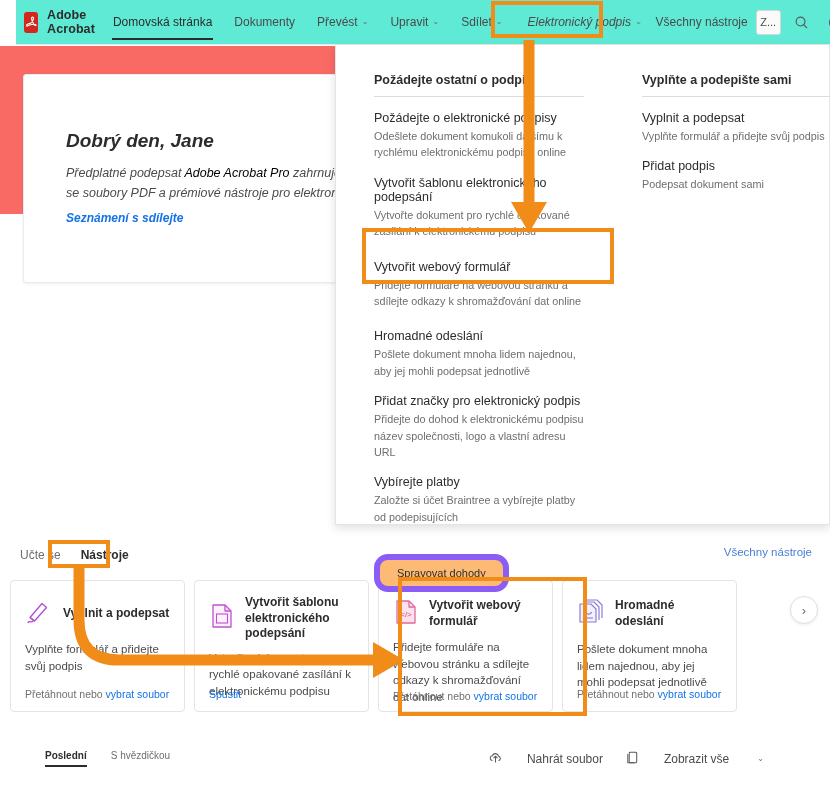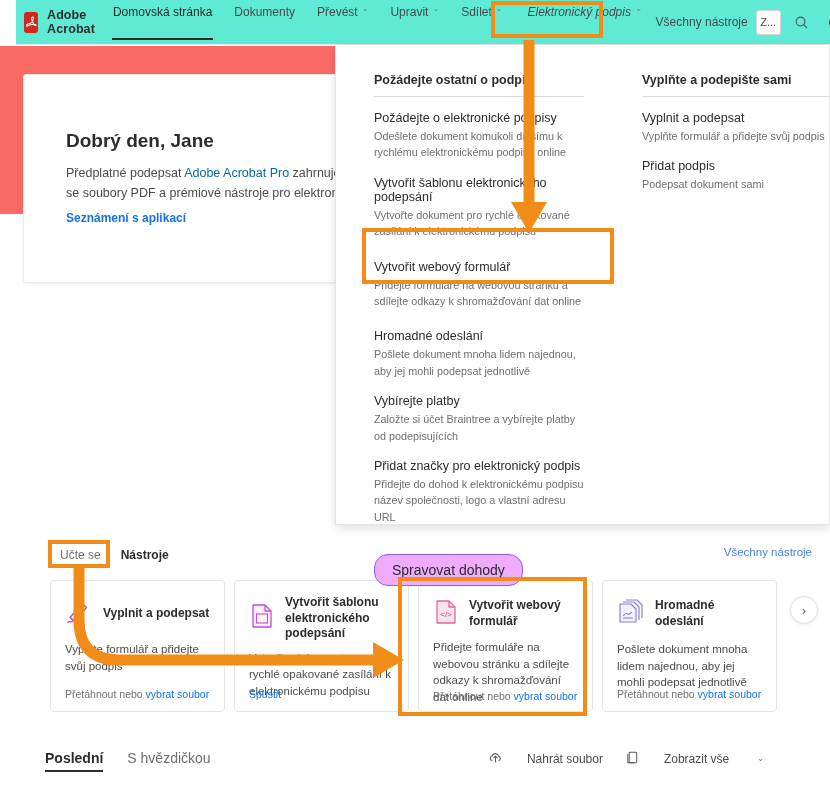--- a/index.html
+++ b/index.html
@@ -21,21 +21,21 @@
   .brand { display: flex; align-items: center; gap: 9px; padding-left: 8px; width: 130px; }
   .brand-logo {
     width: 21px; height: 21px; background: #d3261c; border-radius: 3px;
     display: flex; align-items: center; justify-content: center;
   }
   .brand-logo svg { display: block; }
   .brand-name { font-size: 12.5px; font-weight: bold; color: #2c2c2c; letter-spacing: .1px; }
 
   .navitems { display: flex; align-items: center; height: 45px; }
   .navitem {
-    position: relative; height: 35px; display: flex; 
+    position: relative; height: 35px; display: flex; align-items: center;
     padding: 0 11px; font-size: 12px; color: #4b4b4b; white-space: nowrap; cursor: pointer;
   }
   .navitem.active { color: #2c2c2c; }
   .navitem.active::after {
     content: ""; position: absolute; left: 10px; right: 10px; bottom: 0;
     height: 2px; background: #2c2c2c;
   }
   .caret { margin-left: 4px; font-size: 8px; color: #6e6e6e; line-height: 1; }
 
   .nav-right { margin-left: auto; display: flex; align-items: center; gap: 8px; padding-right: 10px; }
@@ -53,24 +53,24 @@
   
   .hero-band {
     position: absolute; left: 0; top: 46px; width: 335px; height: 168px;
     background: #f96a65;
   }
   .hero-card {
     position: absolute; left: 23px; top: 74px; width: 600px; height: 209px;
     background: #ffffff; border: 1px solid #ebebeb; border-radius: 3px;
     box-shadow: 0 1px 3px rgba(0,0,0,.07);
   }
-  .hero-inner { padding: 55px 0 0 42px; }
+  .hero-inner { padding: 55px 0 0 42px; font-style: italic; }
   .hero-title { font-size: 19px; font-weight: bold; color: #2c2c2c; margin: 0 0 11px 0; }
   .hero-body { font-size: 12.5px; color: #4b4b4b; line-height: 1.62; max-width: 430px; margin: 0; }
-  .hero-body .lnk { color: #0369a1; }
+  .hero-body .lnk { color: #000000; }
   .hero-link { display: inline-block; margin-top: 7px; font-size: 12px; font-weight: bold; color: #1473e6; cursor: pointer; }
 
   
   .dropdown {
     position: absolute; left: 335px; top: 45px; width: 495px; height: 480px;
     background: #ffffff; border: 1px solid #e4e4e4; border-top: none;
     box-shadow: 0 3px 9px rgba(0,0,0,.13);
     z-index: 40;
   }
   .dd-cols { display: flex; padding: 28px 0 0 0; }
@@ -81,32 +81,32 @@
     padding-bottom: 9px; border-bottom: 1px solid #dcdcdc; margin-bottom: 14px;
   }
   .dd-col-left .dd-head { width: 210px; }
   .dd-col-right .dd-head { width: 190px; }
   .dd-item { margin-bottom: 15px; cursor: pointer; }
   .dd-item-title { font-size: 12.5px; color: #2c2c2c; margin-bottom: 3px; }
   .dd-item-desc { font-size: 10.8px; color: #6e6e6e; line-height: 1.52; max-width: 212px; }
   .dd-col-right .dd-item-desc { max-width: 200px; }
   .dd-btn {
     margin: 14px 0 0 38px; display: inline-block;
-    border: 1px solid #8b5cf6; border-radius: 14px;
-    padding: 7px 17px; font-size: 14px; color: #2c2c2c; background: #f0abfc; cursor: pointer;
+    border: 6px solid #8b5cf6; border-radius: 14px;
+    padding: 7px 17px; font-size: 11px; color: #2c2c2c; background: #fdba74; cursor: pointer;
   }
 
   
   .hl-dd-item {
     position: absolute; left: 362px; top: 228px; width: 252px; height: 56px;
     border: 4px solid #f28c18; background: transparent; z-index: 55; pointer-events: none;
   }
 
   
-  .tools-sec { position: absolute; left: 0; top: 530px; width: 830px; padding-left: 40px; }
+  .tools-sec { position: absolute; left: 0; top: 530px; width: 830px; }
   .tabs-row { display: flex; align-items: center; padding: 14px 0 0 10px; position: relative; }
   .tab { font-size: 12px; color: #6e6e6e; padding: 4px 10px; cursor: pointer; }
   .tab.sel { color: #2c2c2c; font-weight: bold; }
   .alltools-link {
     position: absolute; right: 18px; top: 16px;
     font-size: 11.5px; color: #4a7fd4; cursor: pointer;
   }
 
   .cards { display: flex; gap: 9px; padding: 14px 12px 0 10px; }
   .card {
@@ -128,21 +128,21 @@
     width: 28px; height: 28px; border-radius: 50%;
     border: 1px solid #e0e0e0; background: #fff;
     display: flex; align-items: center; justify-content: center;
     color: #6e6e6e; font-size: 13px; cursor: pointer; z-index: 10;
     box-shadow: 0 1px 3px rgba(0,0,0,.08);
   }
 
   
   .bottom-bar { position: absolute; left: 0; top: 742px; width: 830px; height: 40px; }
   .bb-left { position: absolute; left: 45px; top: 8px; display: flex; gap: 24px; align-items: center; }
-  .bb-tab { font-size: 14px; color: #6e6e6e; cursor: pointer; position: relative; padding-bottom: 6px; }
+  .bb-tab { font-size: 10px; color: #6e6e6e; cursor: pointer; position: relative; padding-bottom: 6px; }
   .bb-tab.sel { color: #2c2c2c; font-weight: bold; }
   .bb-tab.sel::after { content:""; position:absolute; left:0; right:0; bottom:0; height:2px; background:#2c2c2c; }
   .bb-right { position: absolute; right: 66px; top: 8px; display: flex; gap: 22px; align-items: center; }
   .bb-act { display: flex; align-items: center; gap: 24px; font-size: 12px; color: #4b4b4b; cursor: pointer; }
 
   
   .hl { position: absolute; border: 4px solid #f28c18; z-index: 60; pointer-events: none; }
   .hl-signature { left: 491px; top: 1px; width: 112px; height: 37px; }
   .hl-nastroje  { left: 48px;  top: 540px; width: 62px;  height: 28px; }
   .hl-card      { left: 398px; top: 577px; width: 189px; height: 139px; }
@@ -207,21 +207,21 @@
       </span>
 
     </div>
   </div>
 
   <div class="hero-band"></div>
   <div class="hero-card">
     <div class="hero-inner">
       <div class="hero-title">Dobrý den, Jane</div>
       <p class="hero-body"><span>Předplatné podepsat </span><span class="lnk">Adobe Acrobat Pro</span><span> zahrnuje všechny nástroje pro práci se soubory PDF a prémiové nástroje pro elektronické podpisy.</span></p>
-      <span class="hero-link">Seznámení s aplikací</span>
+      <span class="hero-link">Seznámení s sdílejte</span>
     </div>
   </div>
 
   <div class="dropdown">
     <div class="dd-cols">
       <div class="dd-col-left">
         <div class="dd-head">Požádejte ostatní o podpis</div>
 
         <div class="dd-item">
           <div class="dd-item-title">Požádejte o elektronické podpisy</div>
@@ -233,26 +233,26 @@
         </div>
         <div class="dd-item" style="margin-top:20px;margin-bottom:20px;">
           <div class="dd-item-title">Vytvořit webový formulář</div>
           <div class="dd-item-desc">Přidejte formuláře na webovou stránku a sdílejte odkazy k shromažďování dat online</div>
         </div>
         <div class="dd-item">
           <div class="dd-item-title">Hromadné odeslání</div>
           <div class="dd-item-desc">Pošlete dokument mnoha lidem najednou, aby jej mohli podepsat jednotlivě</div>
         </div>
         <div class="dd-item">
+          <div class="dd-item-title">Přidat značky pro elektronický podpis</div>
+          <div class="dd-item-desc">Přidejte do dohod k elektronickému podpisu název společnosti, logo a vlastní adresu URL</div>
+        </div>
+        <div class="dd-item">
           <div class="dd-item-title">Vybírejte platby</div>
           <div class="dd-item-desc">Založte si účet Braintree a vybírejte platby od podepisujících</div>
-        </div>
-        <div class="dd-item">
-          <div class="dd-item-title">Přidat značky pro elektronický podpis</div>
-          <div class="dd-item-desc">Přidejte do dohod k elektronickému podpisu název společnosti, logo a vlastní adresu URL</div>
         </div>
       </div>
 
       <div class="dd-col-right">
         <div class="dd-head">Vyplňte a podepište sami</div>
         <div class="dd-item">
           <div class="dd-item-title">Vyplnit a podepsat</div>
           <div class="dd-item-desc">Vyplňte formulář a přidejte svůj podpis</div>
         </div>
         <div class="dd-item" style="margin-top:12px;">

